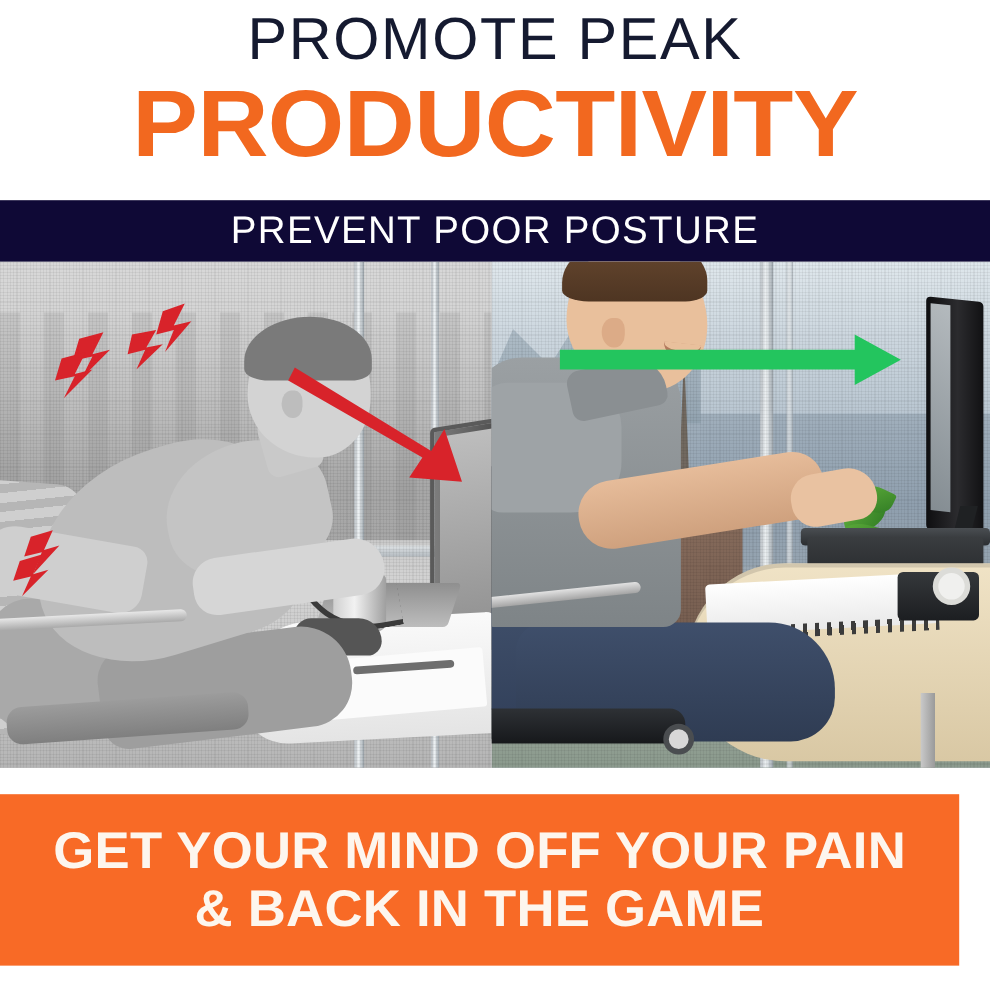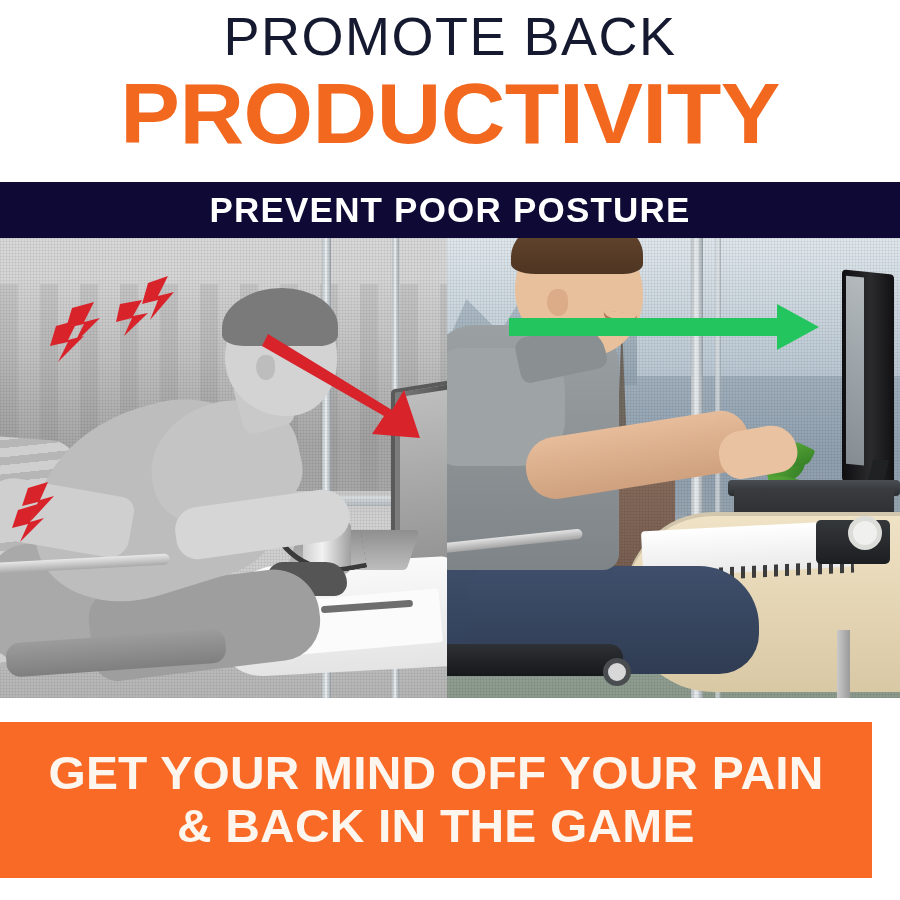--- a/index.html
+++ b/index.html
@@ -43,21 +43,21 @@
   
   .navy-banner{
     position:relative;
     width:900px; height:56px;
     background:#0f0936;
     display:flex; align-items:center; justify-content:center;
   }
   .navy-banner-text{
     color:#ffffff;
     font-size:35px;
-    font-weight:700;
+    font-weight:400;
     letter-spacing:1.2px;
     white-space:nowrap;
   }
 
   
   .photo-strip{
     position:relative;
     width:900px; height:460px;
     display:flex;
     overflow:hidden;
@@ -414,21 +414,21 @@
     line-height:1.12;
     white-space:nowrap;
     transform:scaleX(1.02);
   }
   .cta-foot{ width:900px; height:22px; background:#ffffff; }
 </style>
 </head>
 <body>
 
 <div class="headline-block">
-  <div class="headline-top">PROMOTE BACK</div>
+  <div class="headline-top">PROMOTE PEAK</div>
   <div class="headline-main">PRODUCTIVITY</div>
 </div>
 
 <div class="navy-banner">
   <div class="navy-banner-text">PREVENT POOR POSTURE</div>
 </div>
 
 <div class="photo-strip">
 
   <div class="pane pane-left">

